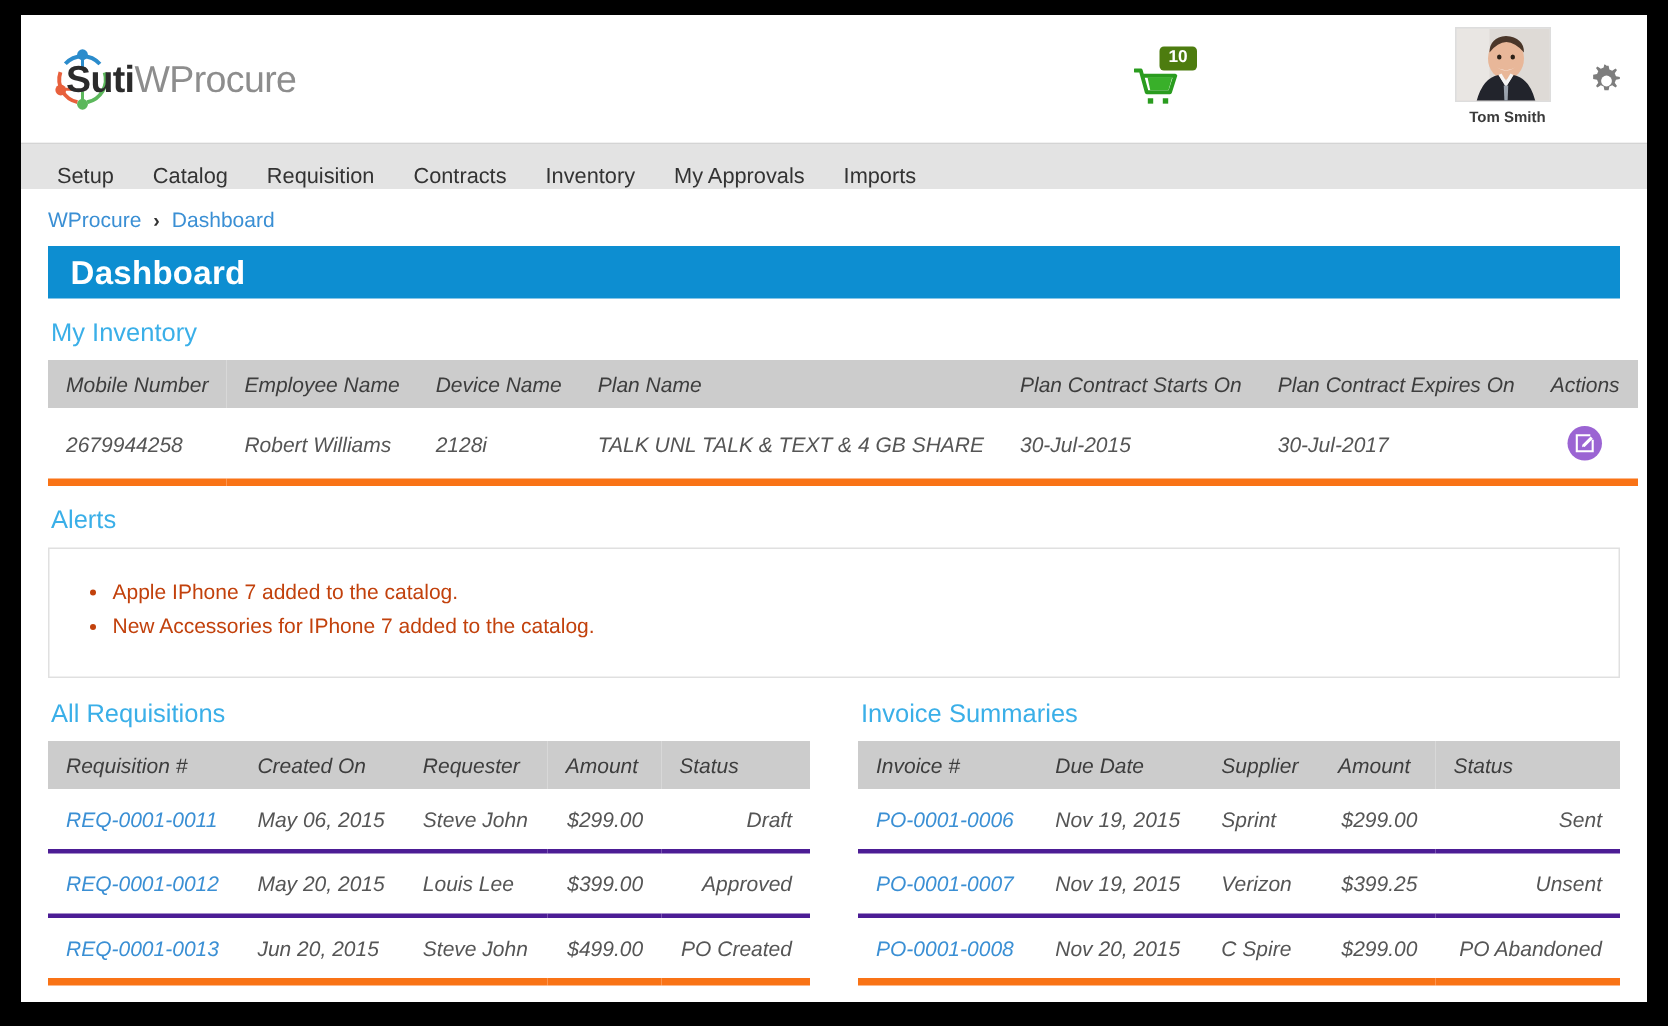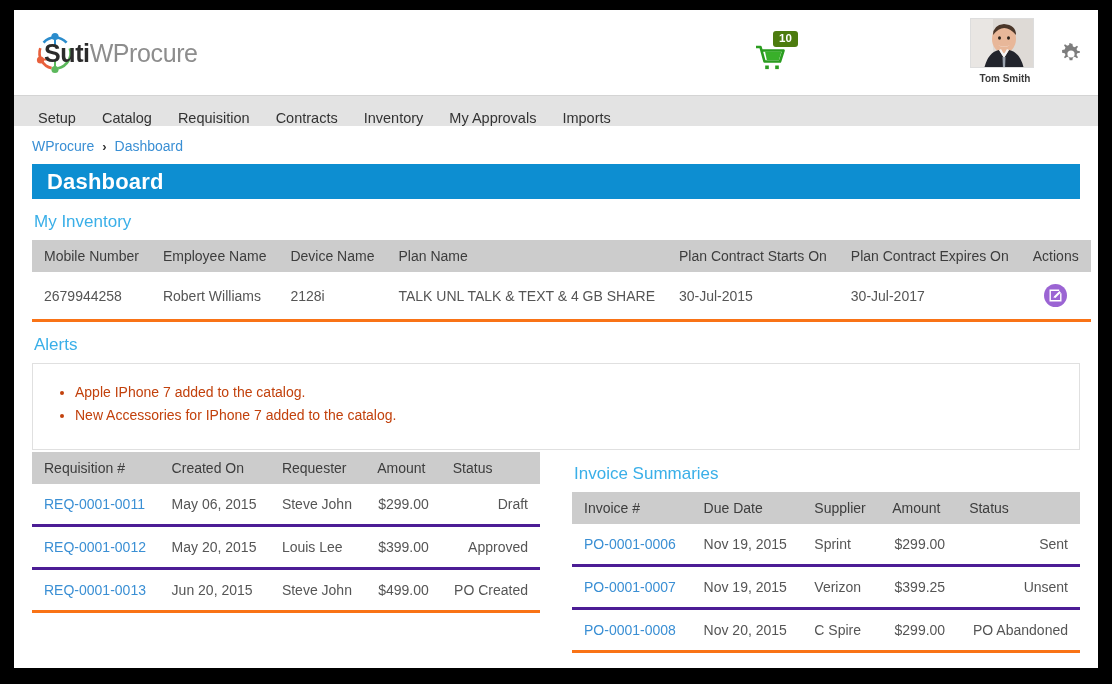--- a/index.html
+++ b/index.html
@@ -172,38 +172,39 @@
     color: #3aafe8;
     font-size: 17px;
     margin: 13px 0 8px 2px;
   }
   .section-title.tight { margin-top: 12px; }
 
   table.grid {
     width: 100%;
     border-collapse: collapse;
     font-size: 14px;
+    font-style: italic;
   }
   table.grid thead th {
     background: #cccccc;
     color: #3d3d3d;
     font-weight: normal;
     text-align: left;
     padding: 8px 12px;
     font-size: 14px;
     white-space: nowrap;
   }
   table.grid tbody td {
     padding: 12px 12px;
     color: #555;
     border-bottom: 3px solid #4c1d95;
     background: #fff;
     white-space: nowrap;
   }
-  table.grid tbody tr:last-child td { border-bottom: 3px solid #f97316; }
+  table.grid tbody tr:last-child td { border-bottom: 5px solid #f97316; }
   .ta-right { text-align: right; }
   .ta-center { text-align: center; }
 
   .edit-btn {
     display: inline-flex;
     align-items: center; justify-content: center;
     width: 23px; height: 23px;
     border-radius: 50%;
     background: #9b64d3;
     cursor: pointer;
@@ -357,20 +358,21 @@
     <div class="alerts-box">
       <ul>
         <li>Apple IPhone 7 added to the catalog.</li>
         <li>New Accessories for IPhone 7 added to the catalog.</li>
       </ul>
     </div>
 
     <div class="two-col">
 
       <div class="col">
+        <div class="section-title tight">All Requisitions</div>
         <table class="grid">
           <thead>
             <tr>
               <th>Requisition #</th>
               <th>Created On</th>
               <th>Requester</th>
               <th class="ta-right">Amount</th>
               <th class="ta-right">Status</th>
             </tr>
           </thead>

